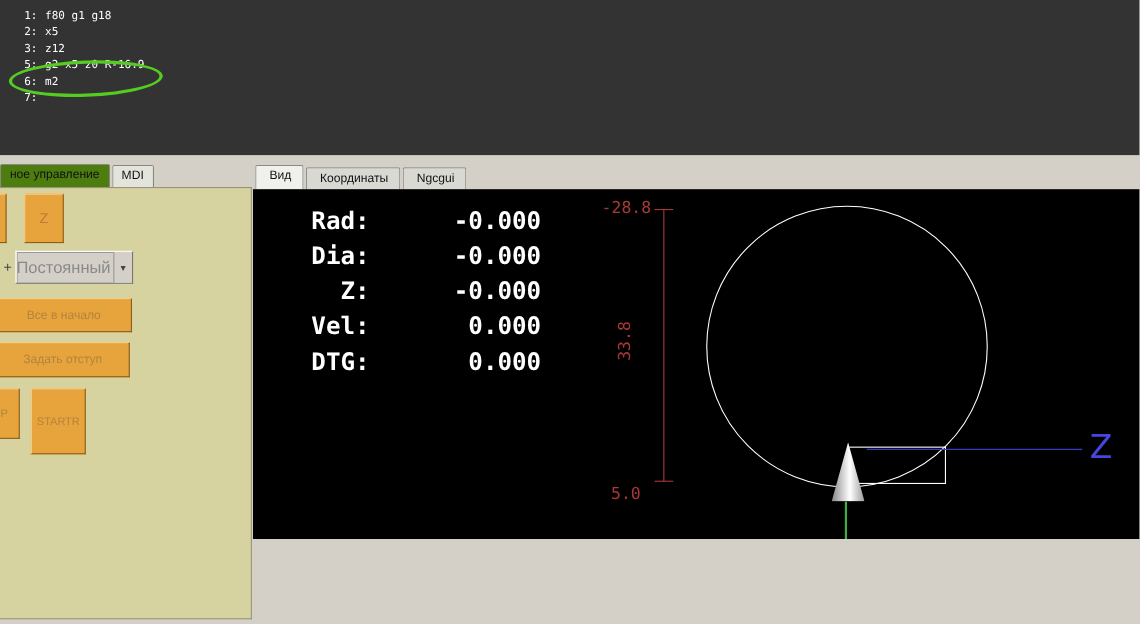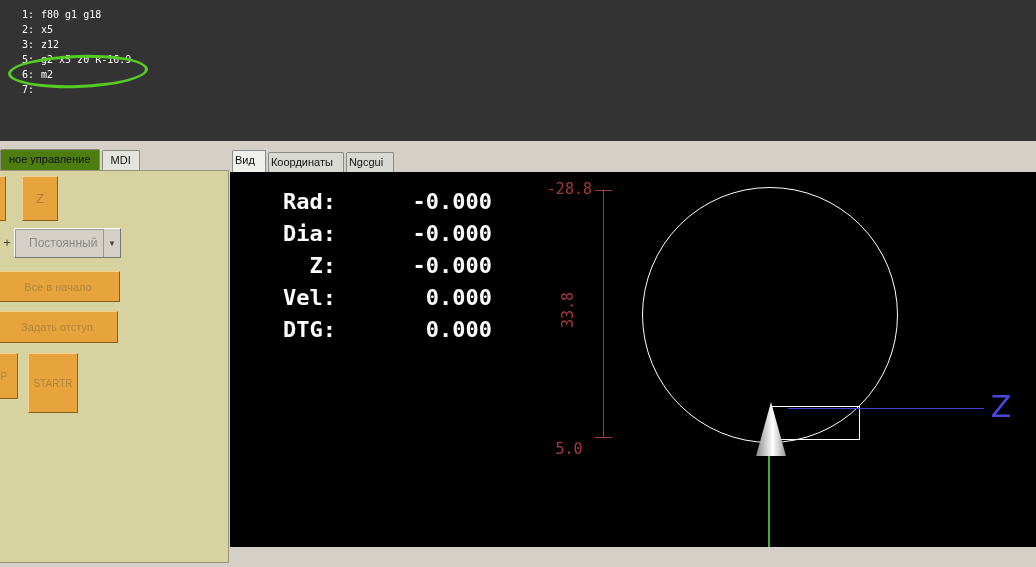--- a/index.html
+++ b/index.html
@@ -50,43 +50,43 @@
   .z-btn { left:22px; top:5px; width:36px; height:45px; font-size:13px; color:#c4763c; }
   .sliver-btn { left:-8px; top:5px; width:14px; height:45px; }
   .plus-label { position:absolute; left:1px; top:62px; width:12px; height:20px;
     font-size:13px; color:#444; text-align:center; line-height:20px; }
   .dropdown {
     position:absolute; left:14px; top:57px; width:107px; height:30px;
     background:#d4d0c8; border:1px solid #fff; border-right-color:#777; border-bottom-color:#777;
     box-shadow:inset 1px 1px 0 #999;
     display:flex; align-items:center;
   }
-  .dropdown-text { flex:1; padding-left:14px; font-size:12px; color:#8a8a8a;
+  .dropdown-text { flex:1; padding-left:0; font-size:15px; color:#8a8a8a;
     white-space:nowrap; overflow:hidden; }
   .dropdown-arrow-box { width:17px; height:100%; border-left:1px solid #999;
     background:#d4d0c8; display:flex; align-items:center; justify-content:center;
     font-size:8px; color:#444; }
   .home-btn   { left:-4px; top:100px; width:124px; height:31px; }
   .offset-btn { left:-4px; top:140px; width:122px; height:32px; }
   .stop-btn   { left:-18px; top:182px; width:36px; height:46px; font-size:10px; }
   .start-btn  { left:28px;  top:182px; width:50px; height:60px; font-size:10px; }
 
   
   .right-panel { position:absolute; left:230px; top:148px; width:806px; height:419px; }
   .right-tabbar { position:absolute; left:0; top:0; width:806px; height:24px;
     display:flex; align-items:flex-end; padding-left:2px; }
   .rtab {
-    font-size:11px; padding:3px 10px 4px 2px; margin-right:2px;
+    font-size:11px; padding:3px 10px 4px 12px; margin-right:2px;
     border:1px solid #8a8a8a; border-bottom:none; border-radius:2px 2px 0 0;
     background:#d9d9d4; color:#111; white-space:nowrap; cursor:default;
   }
   .rtab.active { background:#f0f0ec; padding-bottom:6px; }
 
   .canvas {
-    position:absolute; left:0; top:24px; width:806px; height:375px;
+    position:absolute; left:0; top:24px; width:806px; height:318px;
     background:#000000; overflow:hidden;
   }
 
   .readouts {
     position:absolute; left:46px; top:14px;
     font-family:"DejaVu Sans Mono", monospace; font-weight:bold;
     font-size:22px; color:#ffffff;
   }
   .readout-row   { display:flex; height:32px; line-height:32px; }
   .readout-label { width:60px; text-align:right; white-space:pre; }

